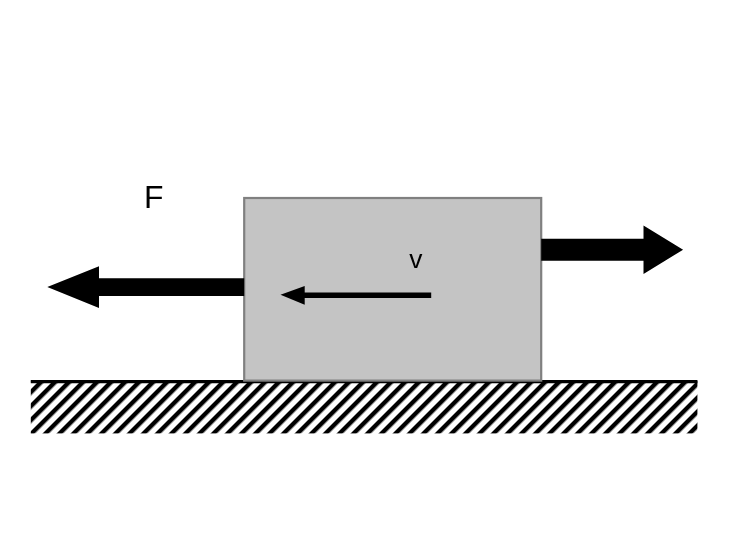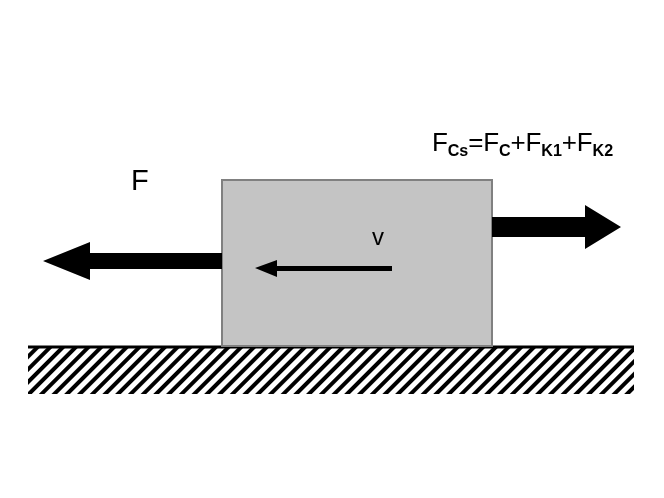--- a/index.html
+++ b/index.html
@@ -89,15 +89,14 @@
 
     <g>
       <polygon points="392,266 277,266 277,260 255,268 277,277 277,271 392,271" fill="#000000"></polygon>
     </g>
   </svg>
 
   <div class="label" id="label-force">F</div>
 
   <div class="label" id="label-velocity">v</div>
 
-  <div class="label" id="label-formula"><span>F</span><sub>Cs</sub><span>=</span><span>F</span><sub>C</sub><span>+</span><span>F</span><sub>K1</sub><span>+</span><span>F</span><sub>K2</sub></div>
 
 </div>
 
 </body></html>

